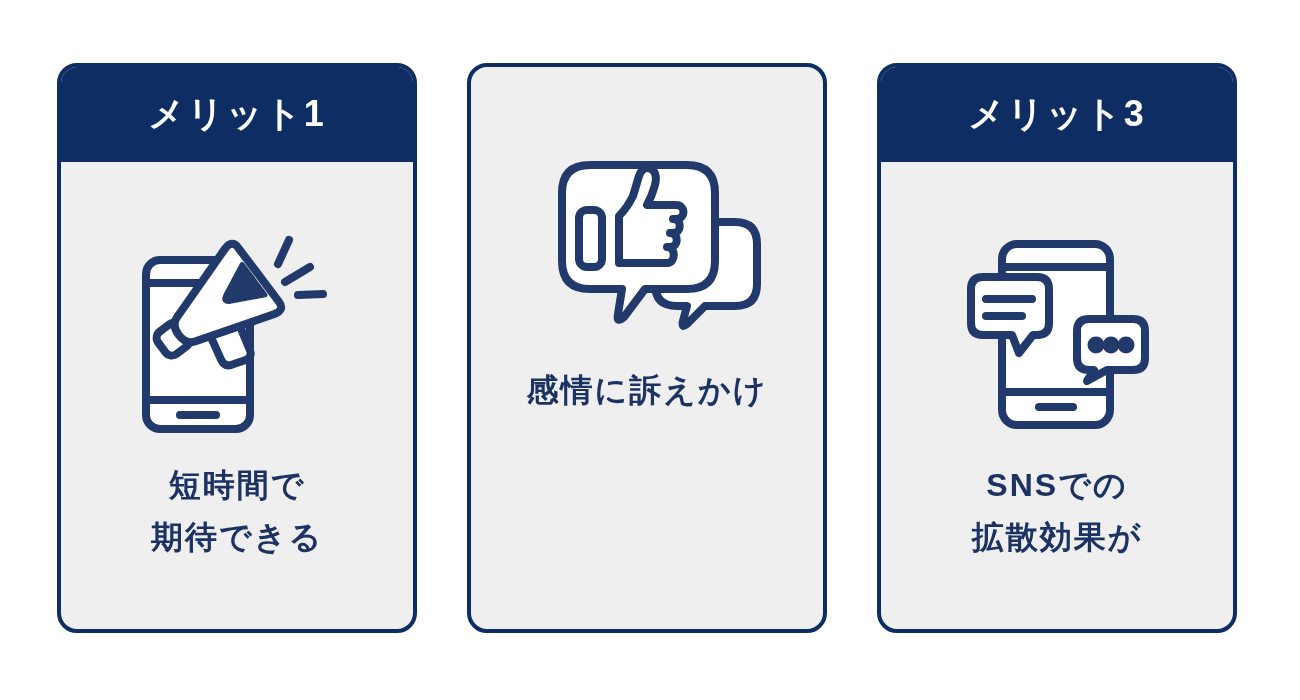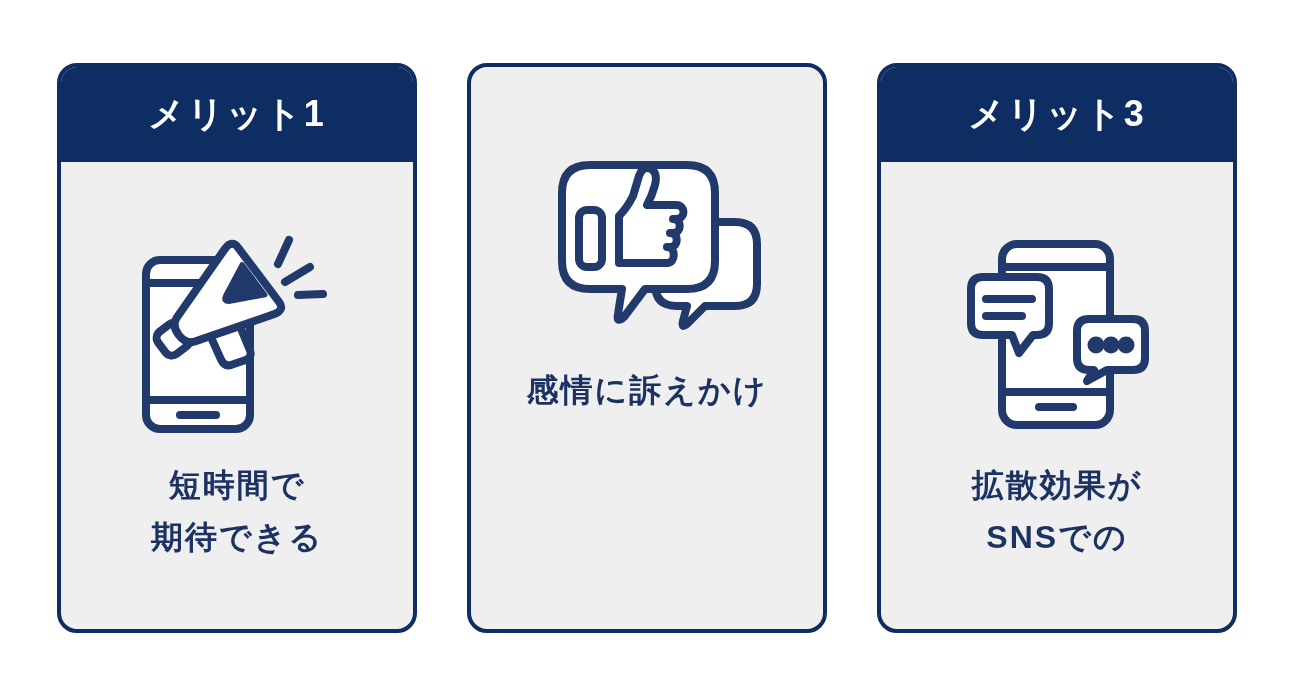--- a/index.html
+++ b/index.html
@@ -102,19 +102,19 @@
 
           <path class="sw" d="M 152 112 H 196 Q 208 112 208 124 V 151 Q 208 163 196 163 H 170 L 150 174 L 157 163 H 152 Q 140 163 140 151 V 124 Q 140 112 152 112 Z"></path>
           <g>
             <circle class="sf" cx="159" cy="138" r="6"></circle>
             <circle class="sf" cx="174" cy="138" r="6"></circle>
             <circle class="sf" cx="189" cy="138" r="6"></circle>
           </g>
         </svg>
       </div>
       <div class="card-text">
+        <span>SNSでの</span>
         <span>拡散効果が</span>
-        <span>SNSでの</span>
       </div>
     </div>
 
   </div>
 </div>
 
 </body></html>

